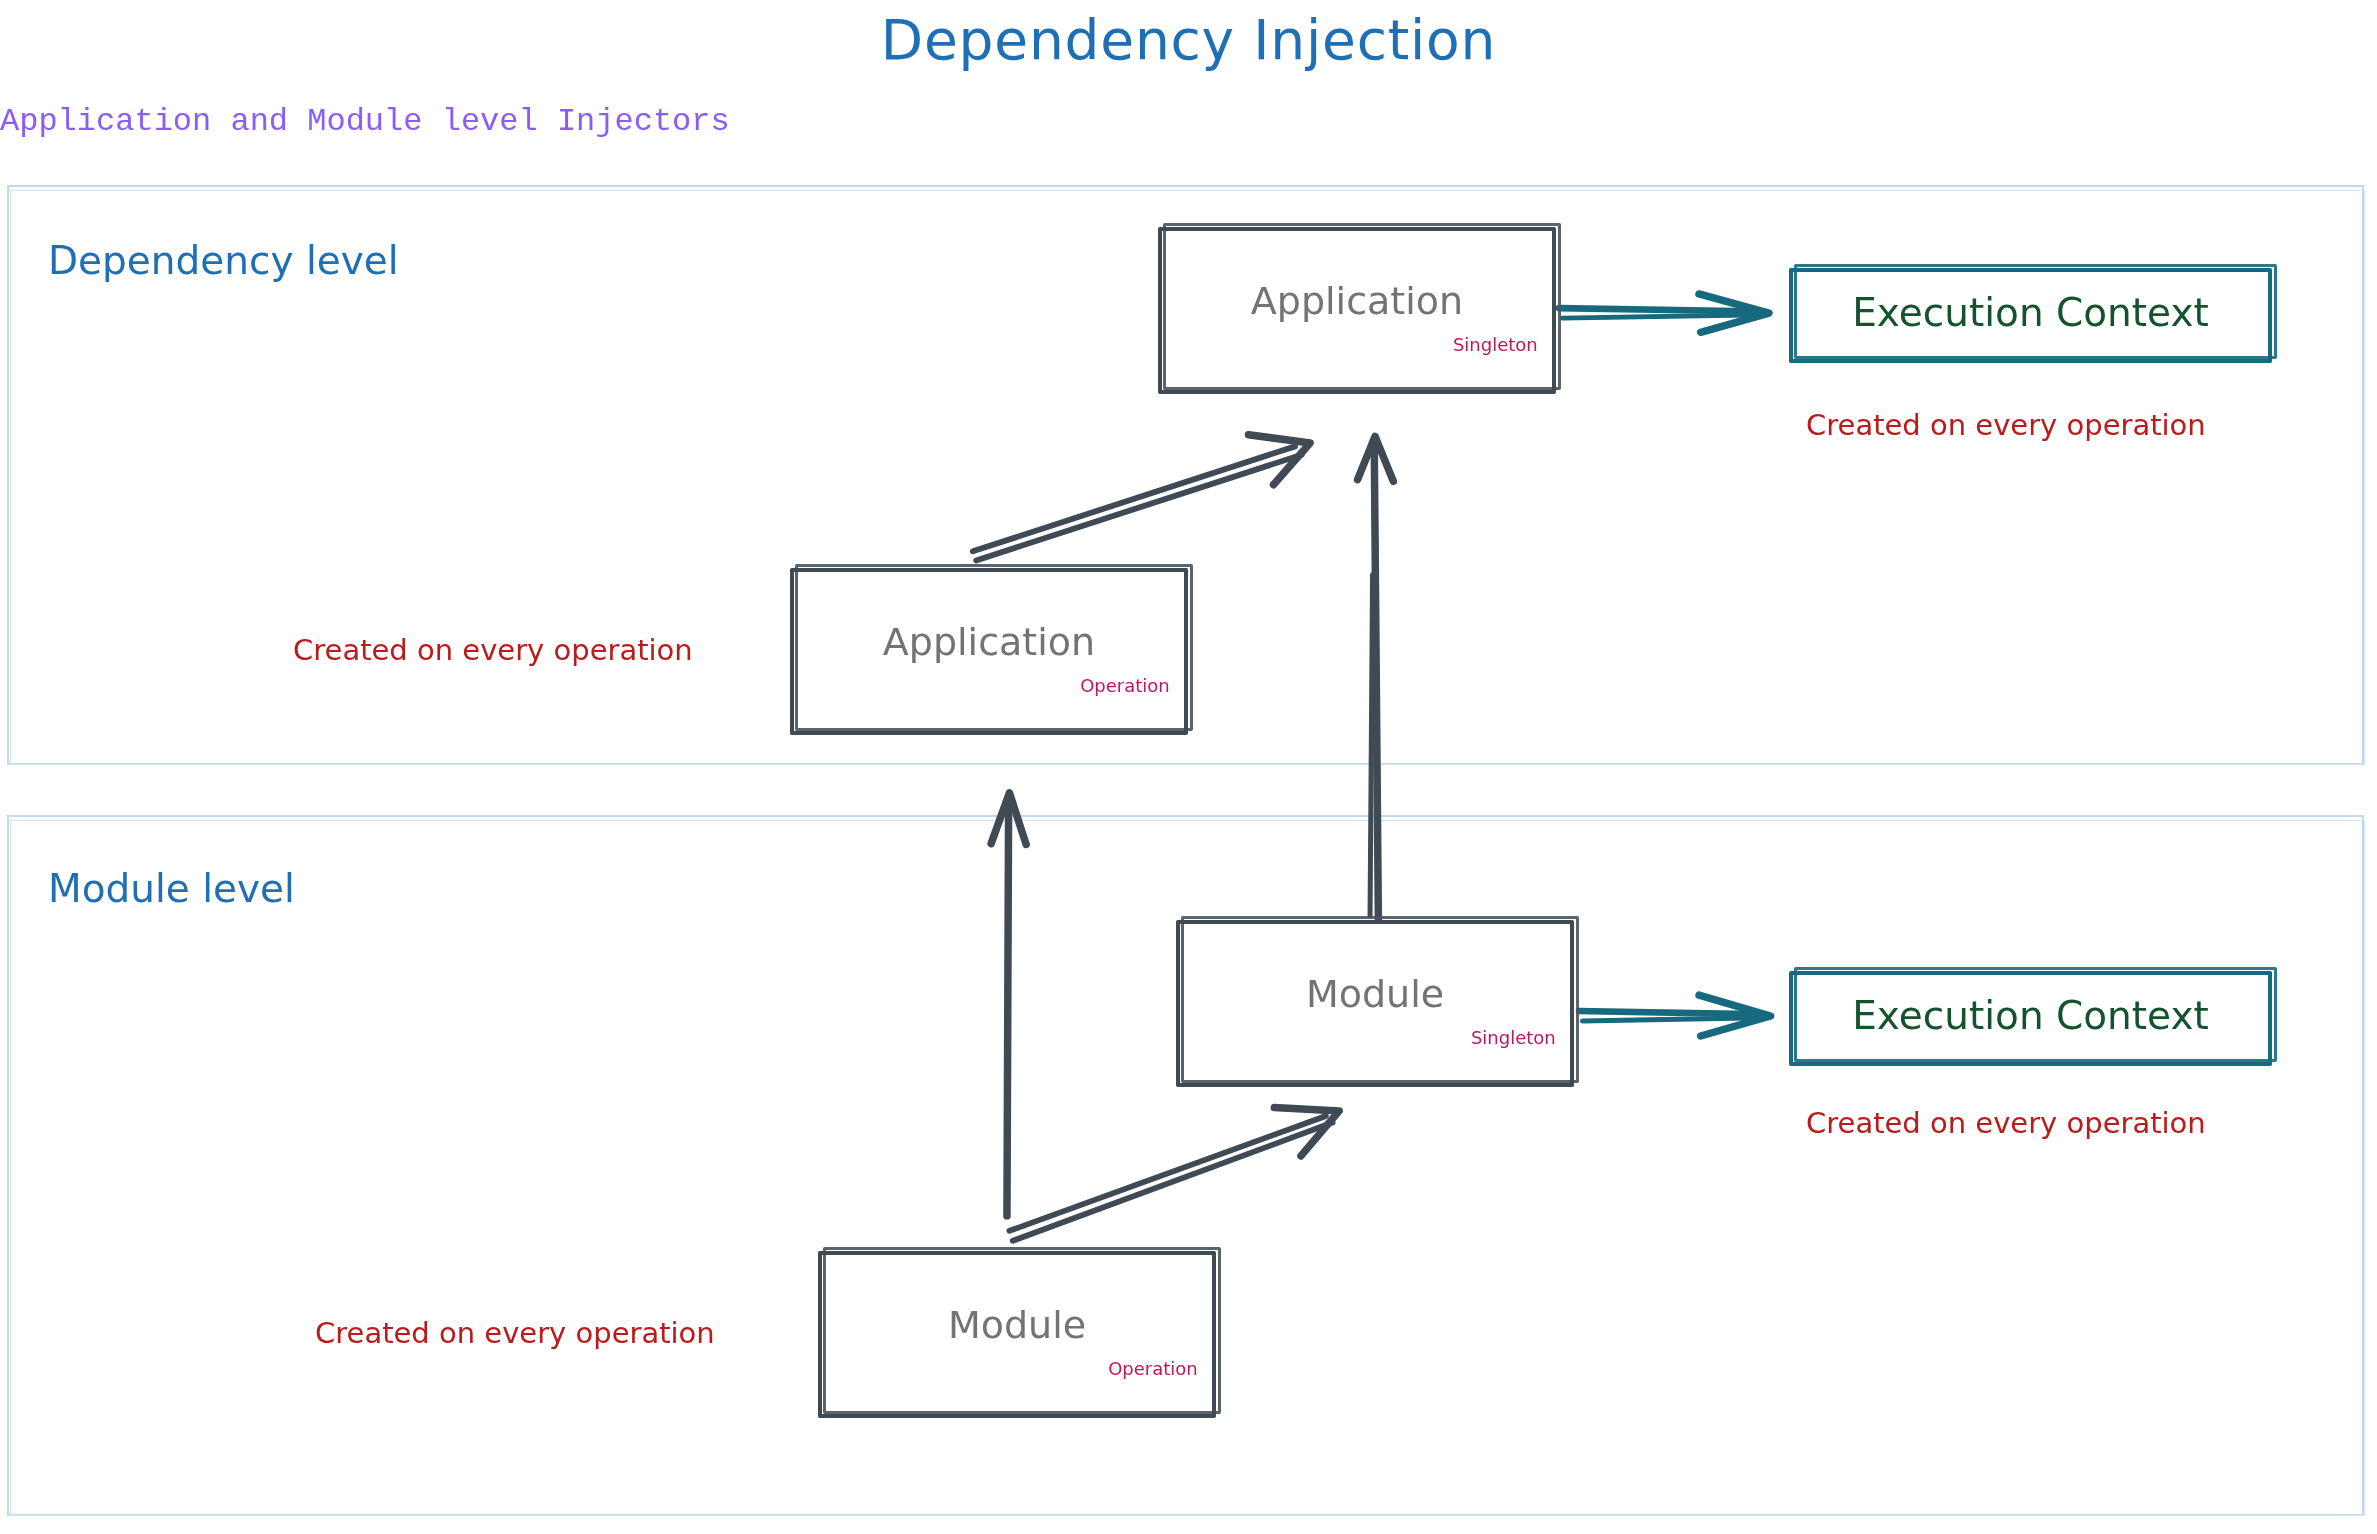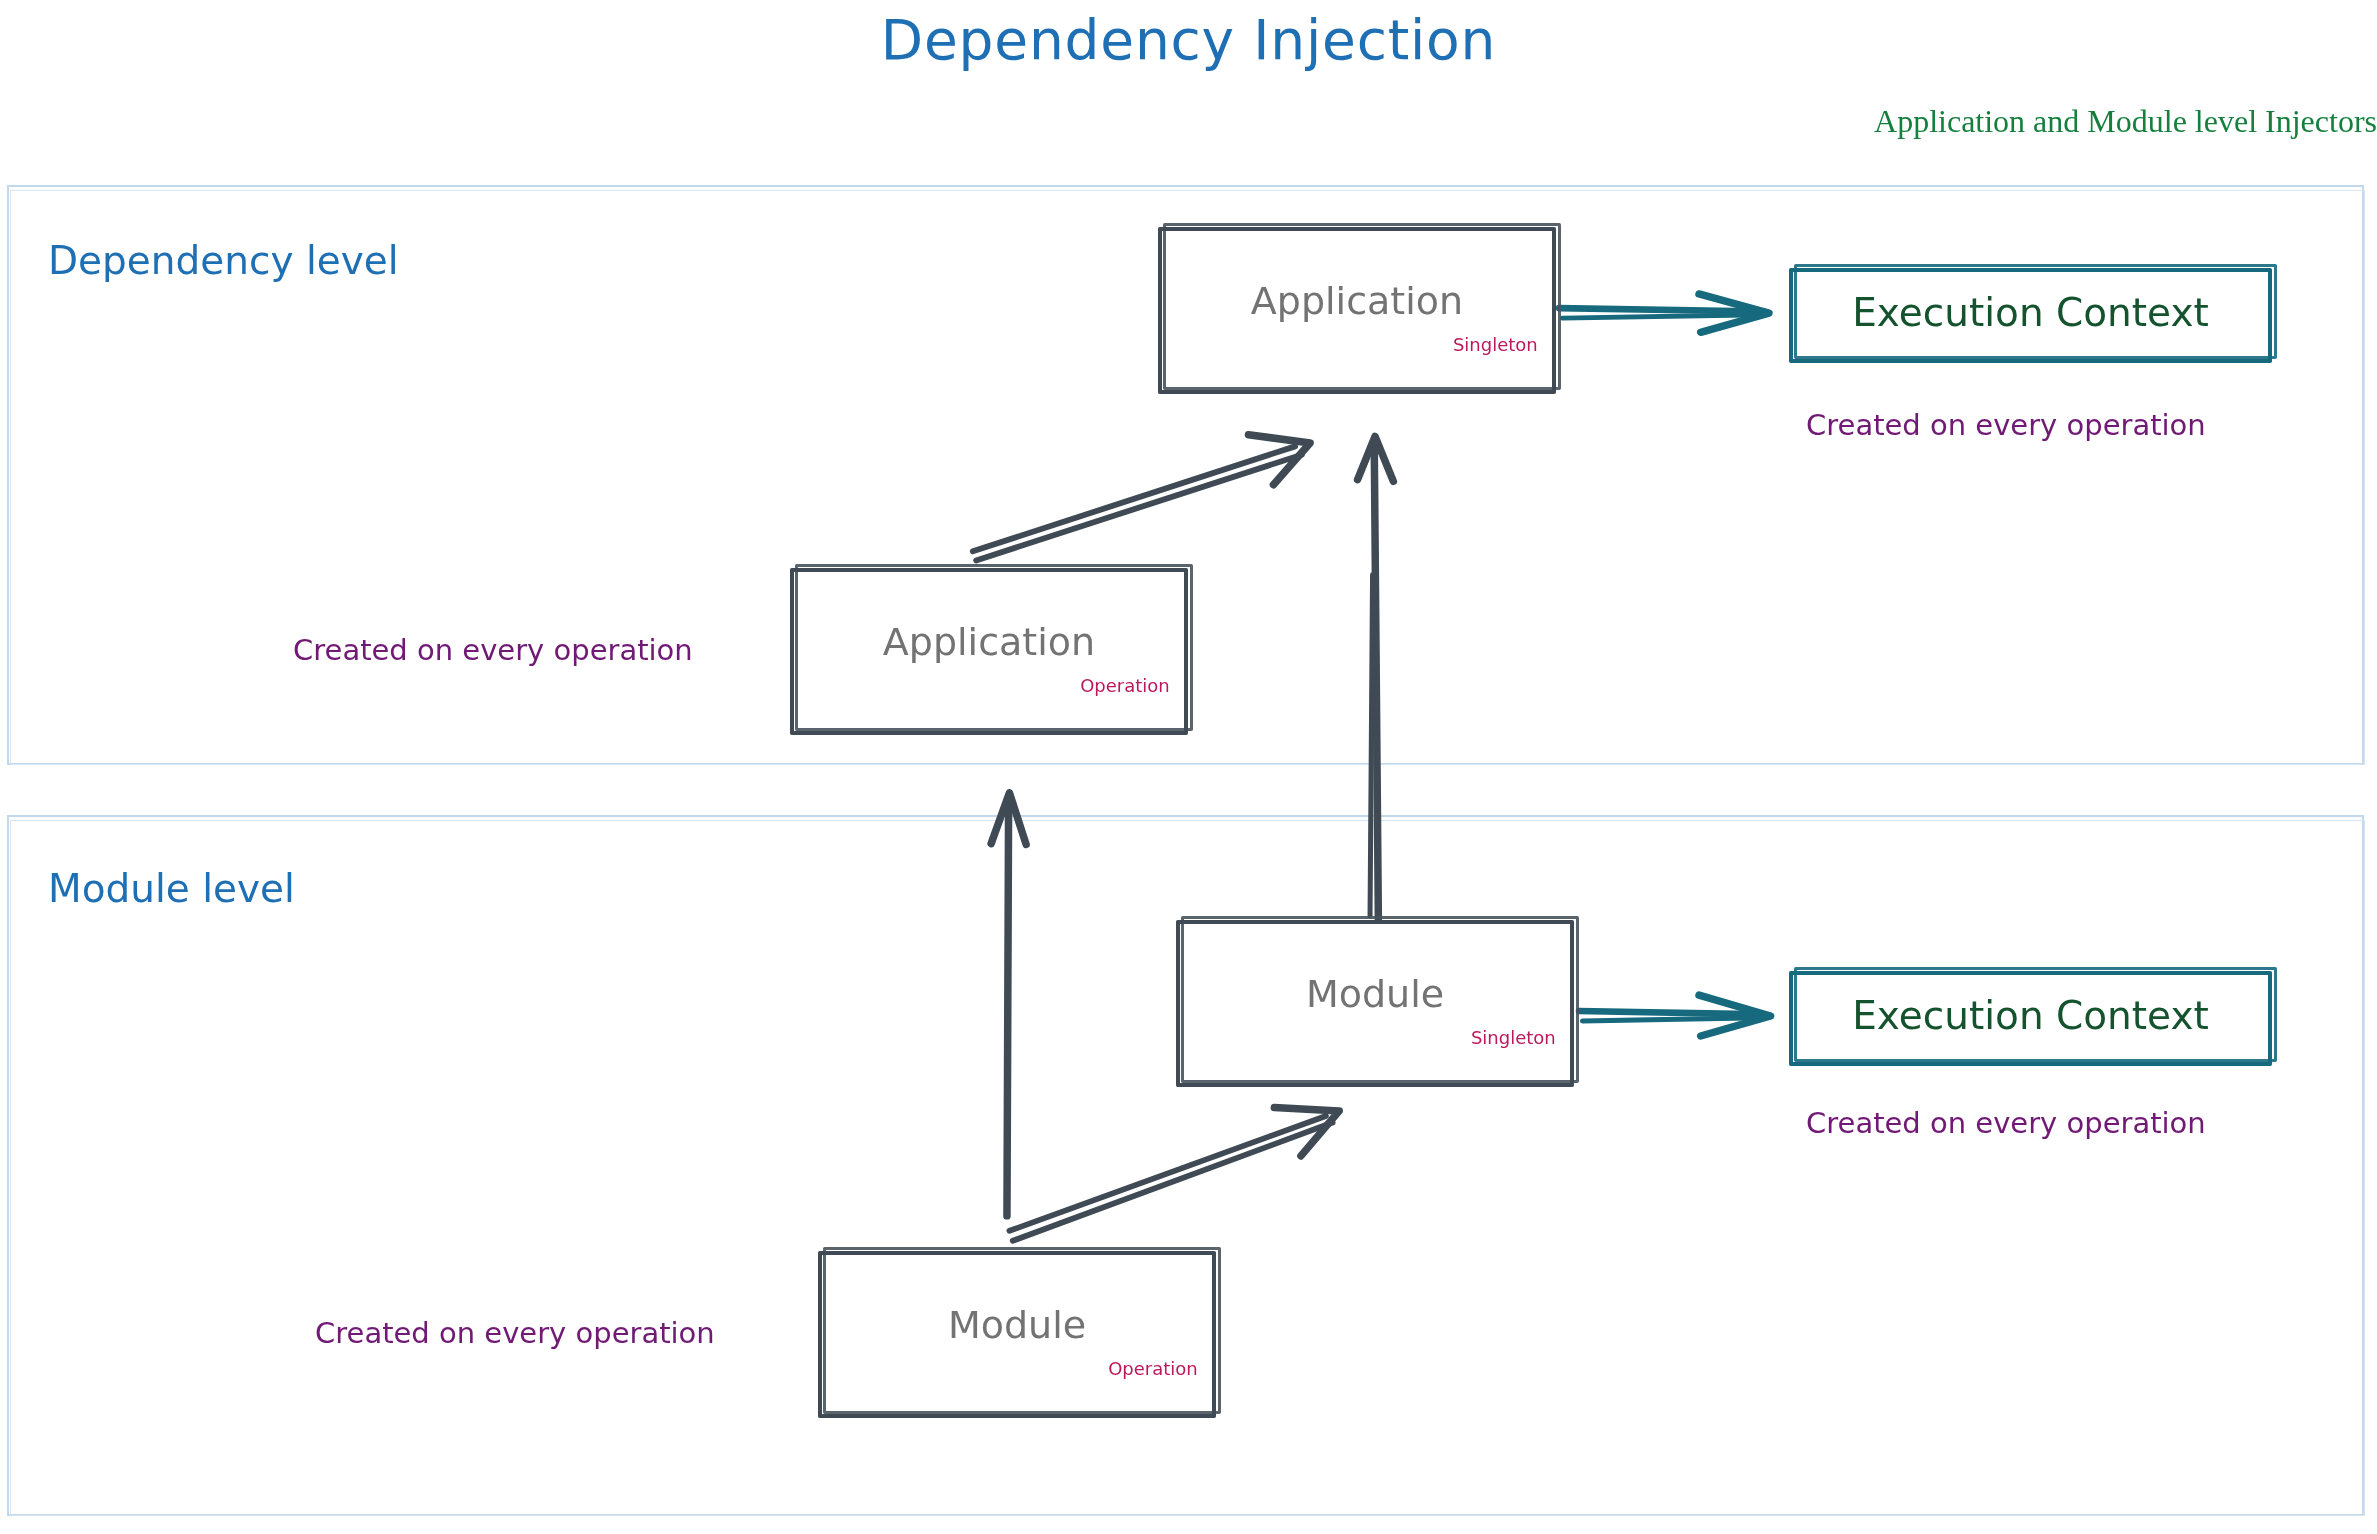--- a/index.html
+++ b/index.html
@@ -34,24 +34,24 @@
     letter-spacing: 0.8px;
     color: #1f6fb4;
     font-family: "DejaVu Sans", sans-serif;
     font-weight: 500;
   }
   .subtitle {
     position: absolute;
     left: 0;
     top: 103px;
     width: 2377px;
-    text-align: right;
+    text-align: left;
     font-size: 32px;
-    color: #15803d;
-    font-family: Liberation Serif, serif;
+    color: #8b5cf6;
+    font-family: Liberation Mono, monospace;
   }
 
   
   .level-box {
     position: absolute;
     border: 2.5px solid #c2d8ec;
     background: transparent;
     box-sizing: border-box;
   }
   .level-box::after {
@@ -120,21 +120,21 @@
     font-size: 39px;
     color: #14532d;
     font-family: "DejaVu Sans", sans-serif;
     white-space: nowrap;
   }
 
   
   .caption {
     position: absolute;
     font-size: 29px;
-    color: #701a75;
+    color: #b91c1c;
     font-family: "DejaVu Sans", sans-serif;
     white-space: nowrap;
   }
 
   
   #app-singleton { left: 1158px; top: 227px;  width: 398px; height: 167px; }
   #app-operation { left: 790px;  top: 568px;  width: 398px; height: 167px; }
   #mod-singleton { left: 1176px; top: 920px; width: 398px; height: 167px; }
   #mod-operation { left: 818px;  top: 1251px; width: 398px; height: 167px; }
   #exec-ctx-app  { left: 1789px; top: 268px;  width: 483px; height: 95px; }

